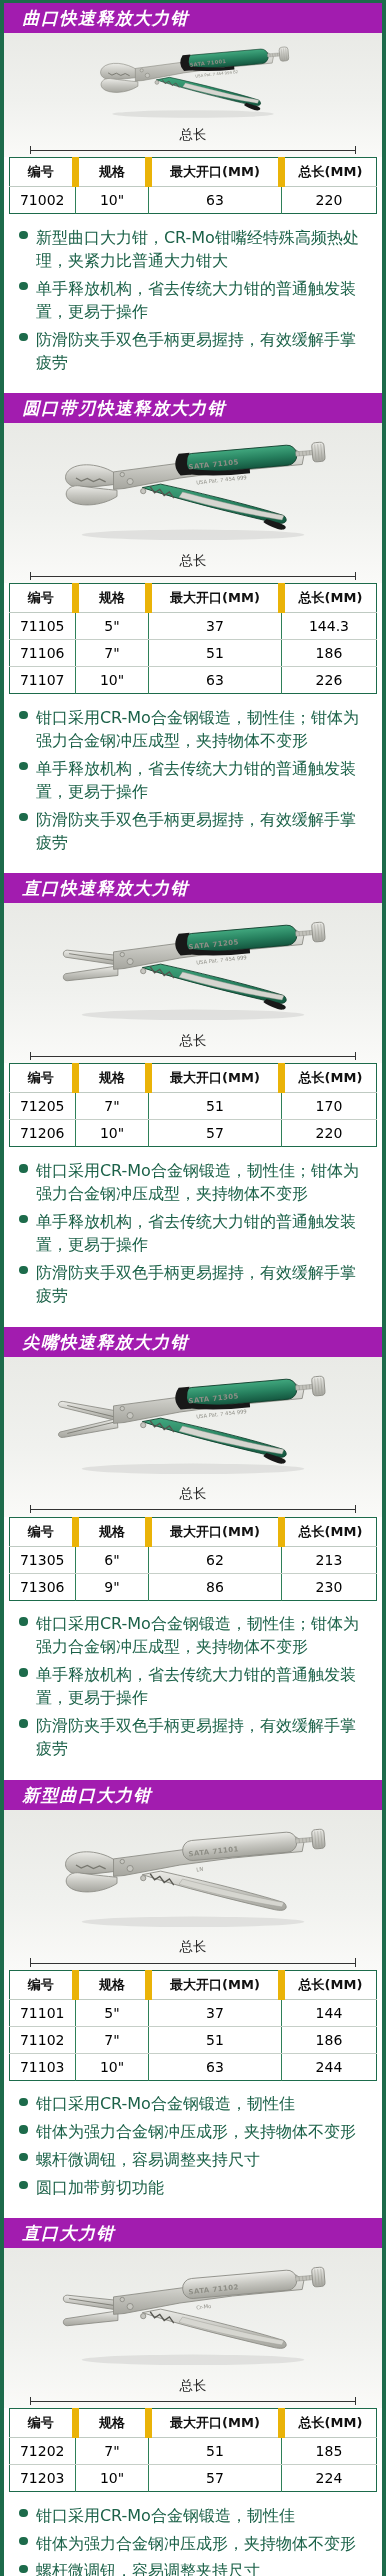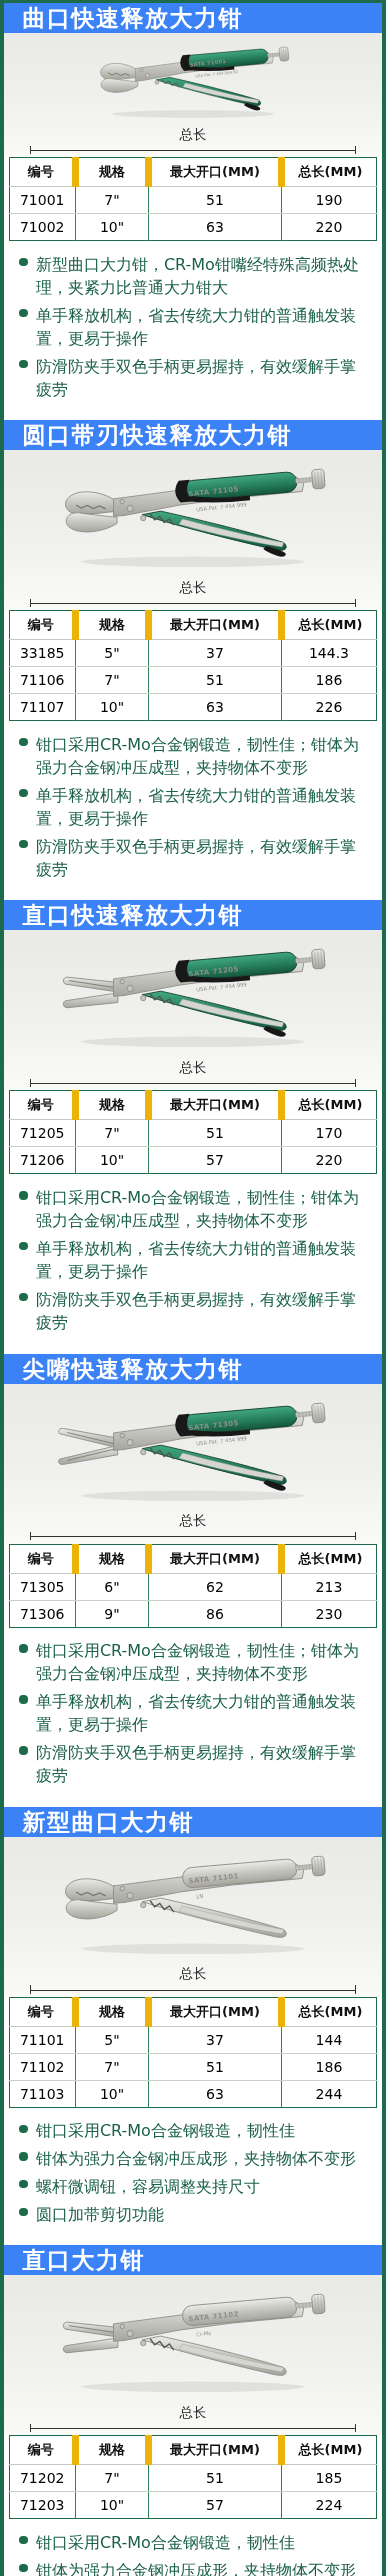--- a/index.html
+++ b/index.html
@@ -11,30 +11,31 @@
   .page{
     width:386px;
     box-sizing:border-box;
     border-left:4.1px solid #1d6b4b;
     border-right:4.1px solid #1d6b4b;
     border-top:3.1px solid #1d6b4b;
     background:#ffffff;
   }
   .sec{margin-bottom:5.2px;}
   .sec-header{
-    background:#3b82f6;
+    background:#a21caf;
     color:#ffffff;
     font-weight:bold;
-    font-size:23px;
+    font-size:17px;
     letter-spacing:1.5px;
     line-height:30px;
     height:30px;
     padding-left:18.5px;
     overflow:hidden;
     white-space:nowrap;
+    font-style:italic;
   }
   .photo{
     position:relative;
     height:160px;
     background:linear-gradient(180deg,#e9eae6 0%,#f0f1ee 55%,#fafaf8 100%);
     overflow:hidden;
   }
   .sec-1 .photo{height:124px;}
   .photo svg{
     position:absolute;
@@ -186,26 +187,20 @@
       <thead>
           <tr>
             <th>编号</th>
             <th>规格</th>
             <th>最大开口(MM)</th>
             <th>总长(MM)</th>
           </tr>
         </thead>
       <tbody>
           <tr>
-            <td>71001</td>
-            <td>7"</td>
-            <td>51</td>
-            <td>190</td>
-          </tr>
-          <tr>
             <td>71002</td>
             <td>10"</td>
             <td>63</td>
             <td>220</td>
           </tr>
         </tbody>
     </table>
     <ul class="bullets">
         <li>新型曲口大力钳，CR-Mo钳嘴经特殊高频热处理，夹紧力比普通大力钳大</li>
         <li>单手释放机构，省去传统大力钳的普通触发装置，更易于操作</li>
@@ -276,21 +271,21 @@
       <thead>
           <tr>
             <th>编号</th>
             <th>规格</th>
             <th>最大开口(MM)</th>
             <th>总长(MM)</th>
           </tr>
         </thead>
       <tbody>
           <tr>
-            <td>33185</td>
+            <td>71105</td>
             <td>5"</td>
             <td>37</td>
             <td>144.3</td>
           </tr>
           <tr>
             <td>71106</td>
             <td>7"</td>
             <td>51</td>
             <td>186</td>
           </tr>

